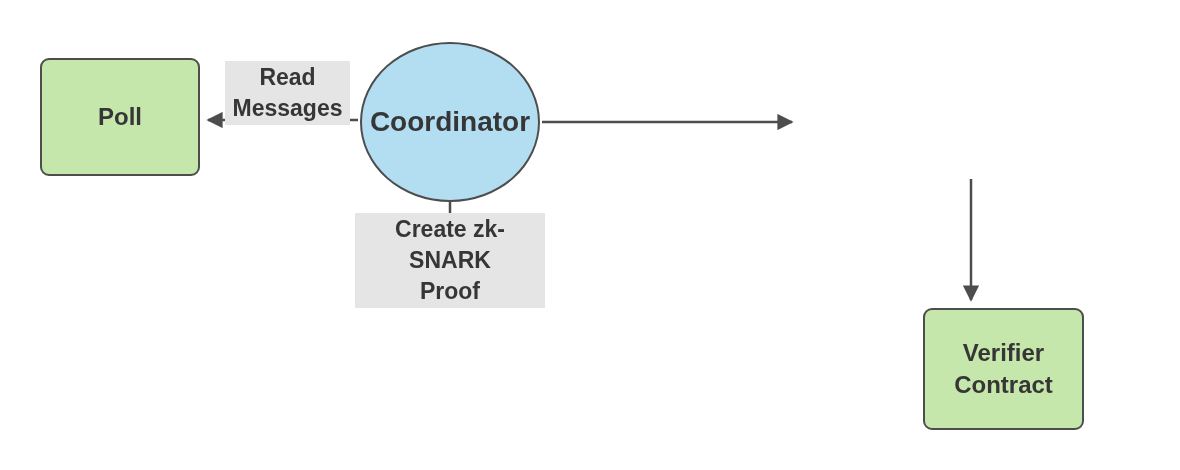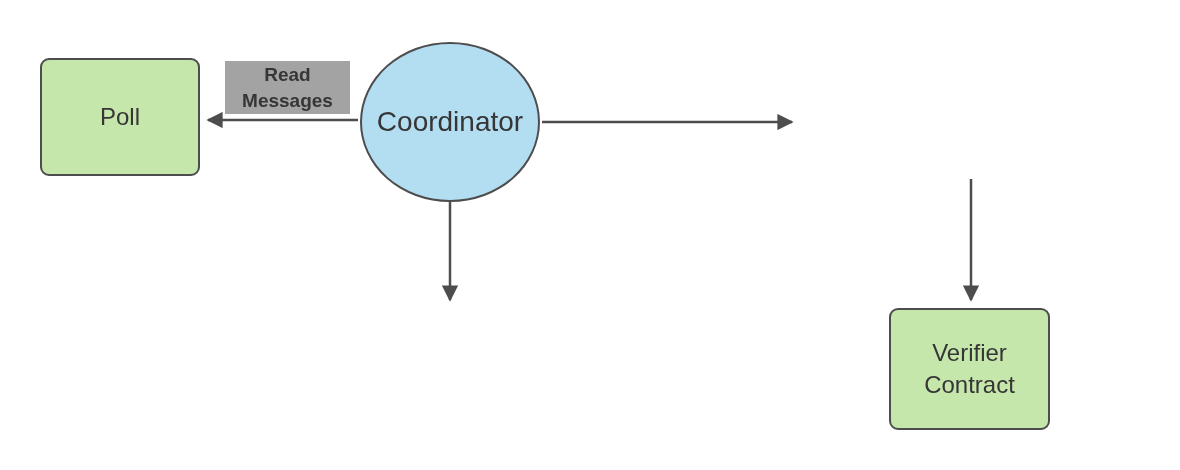--- a/index.html
+++ b/index.html
@@ -22,41 +22,41 @@
     z-index: 1;
   }
 
   .node {
     position: absolute;
     display: flex;
     align-items: center;
     justify-content: center;
     border: 2.5px solid #4d4d4d;
     color: #363636;
-    font-weight: normal;
+    font-weight: bold;
     text-align: center;
     z-index: 2;
   }
   .node .node-label {
     white-space: pre-line;
     line-height: 1.35;
   }
   .node.rect { border-radius: 9px; font-size: 24px; }
   .node.ellipse { border-radius: 50%; font-size: 28px; }
 
   .edge-label {
     position: absolute;
     z-index: 3;
     color: #363636;
     font-weight: bold;
-    font-size: 19px;
+    font-size: 23px;
     line-height: 1.35;
     text-align: center;
     white-space: pre-line;
-    background: #a3a3a3;
+    background: #e5e5e5;
     padding: 1px 3px;
   }
 </style>
 </head>
 <body>
 
 <div class="canvas">
 
   <svg class="edges-layer" viewBox="0 0 1180 470" xmlns="http://www.w3.org/2000/svg">
     <defs>
@@ -73,24 +73,26 @@
   <div class="node rect" style="left: 40px; top: 58px; width: 160px; height: 118px; background-color: rgb(198, 231, 171);">
     <span class="node-label">Poll</span>
   </div>
 
   <div class="node ellipse" style="left: 360px; top: 42px; width: 180px; height: 160px; background-color: rgb(179, 222, 242);">
     <span class="node-label">Coordinator</span>
   </div>
 
 
 
-  <div class="node rect" style="left: 889px; top: 308px; width: 161px; height: 122px; background-color: rgb(198, 231, 171);">
+  <div class="node rect" style="left: 923px; top: 308px; width: 161px; height: 122px; background-color: rgb(198, 231, 171);">
     <span class="node-label">Verifier
 Contract</span>
   </div>
 
   <div class="edge-label" style="left:225px; top:61px; width:125px;">Read
 Messages</div>
 
 
+  <div class="edge-label" style="left:355px; top:213px; width:190px;">Create zk-SNARK
+Proof</div>
 
 
 </div>
 
 </body></html>

